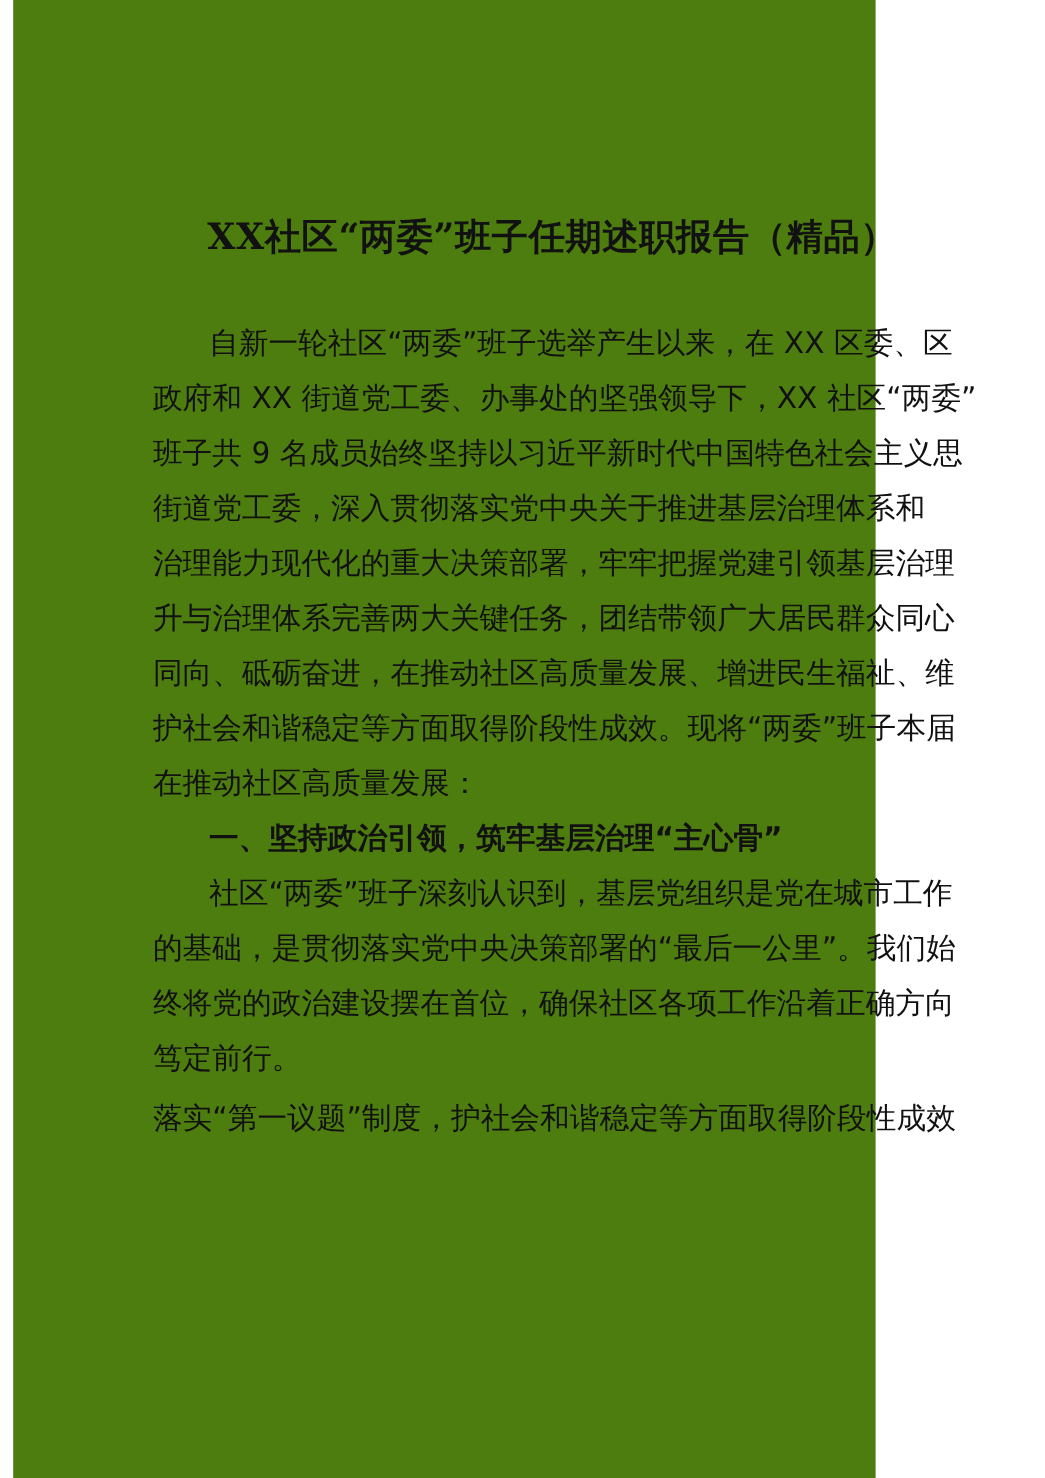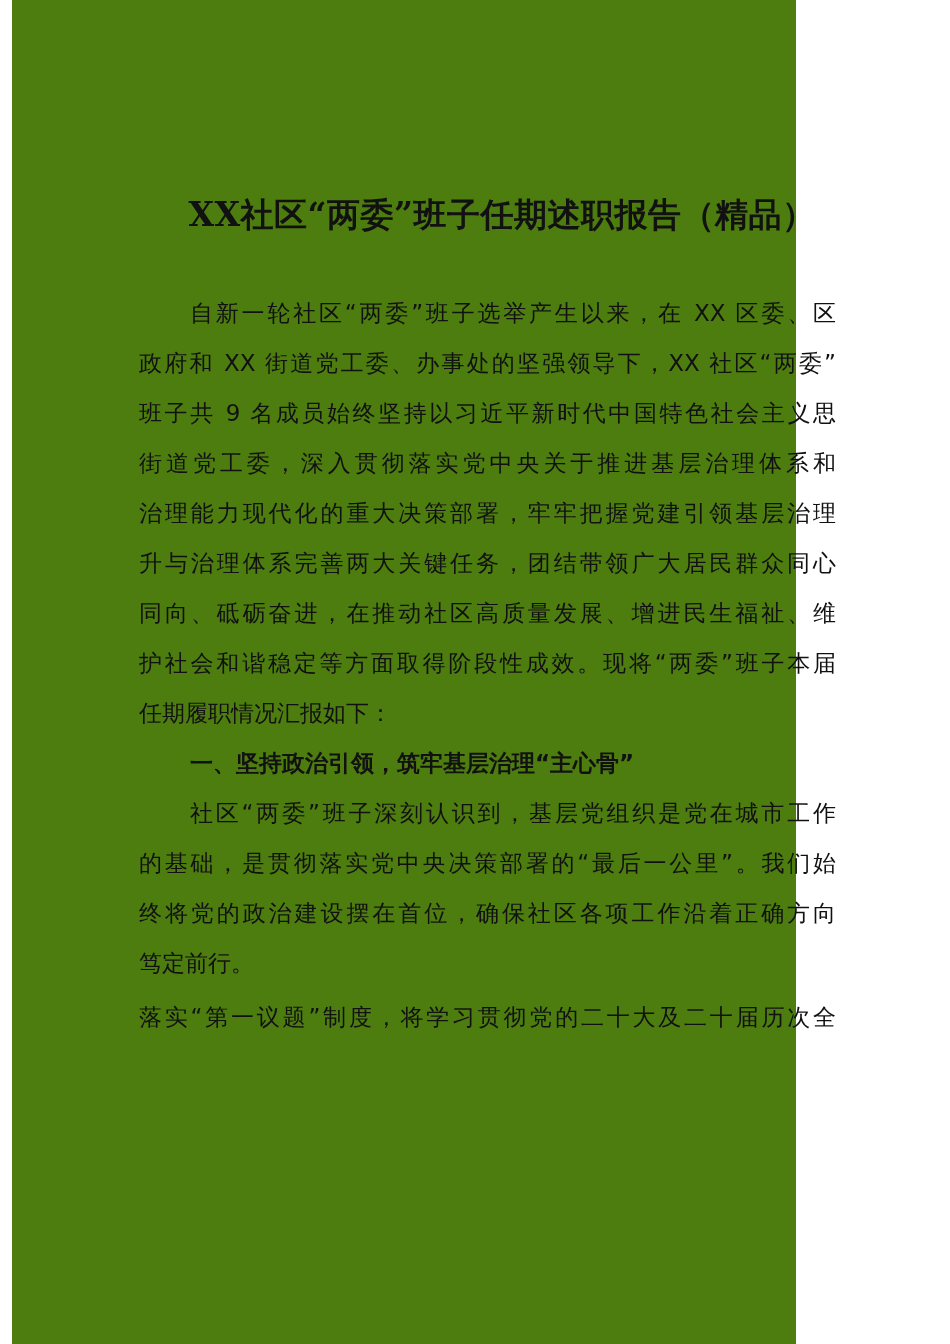--- a/index.html
+++ b/index.html
@@ -39,21 +39,21 @@
     .body-text {
       position: absolute;
       left: 127px;
       top: 288px;
       width: 697px;
     }
     .line {
       display: block;
       height: 50px;
       line-height: 50px;
-      font-size: 23px;
+      font-size: 27px;
       white-space: nowrap;
       text-align: justify;
       text-align-last: justify;
     }
     .line.last {
       text-align-last: left;
     }
     .line.indent {
       padding-left: 51px;
     }
@@ -76,32 +76,32 @@
 
     <div>
       <span class="line indent">自新一轮社区“两委”班子选举产生以来，在 XX 区委、区</span>
       <span class="line">政府和 XX 街道党工委、办事处的坚强领导下，XX 社区“两委”</span>
       <span class="line">班子共 9 名成员始终坚持以习近平新时代中国特色社会主义思</span>
       <span class="line">街道党工委，深入贯彻落实党中央关于推进基层治理体系和</span>
       <span class="line">治理能力现代化的重大决策部署，牢牢把握党建引领基层治理</span>
       <span class="line">升与治理体系完善两大关键任务，团结带领广大居民群众同心</span>
       <span class="line">同向、砥砺奋进，在推动社区高质量发展、增进民生福祉、维</span>
       <span class="line">护社会和谐稳定等方面取得阶段性成效。现将“两委”班子本届</span>
-      <span class="line last">任期履职情况汇报如下：</span>
+      <span class="line last">在推动社区高质量发展：</span>
     </div>
 
     <div>
       <span class="line indent heading">一、坚持政治引领，筑牢基层治理“主心骨”</span>
     </div>
 
     <div>
       <span class="line indent">社区“两委”班子深刻认识到，基层党组织是党在城市工作</span>
       <span class="line">的基础，是贯彻落实党中央决策部署的“最后一公里”。我们始</span>
       <span class="line">终将党的政治建设摆在首位，确保社区各项工作沿着正确方向</span>
       <span class="line last">笃定前行。</span>
     </div>
 
     <div style="margin-top:4px;">
-      <span class="line">落实“第一议题”制度，将学习贯彻党的二十大及二十届历次全</span>
+      <span class="line">落实“第一议题”制度，护社会和谐稳定等方面取得阶段性成效</span>
     </div>
 
   </div>
 </div>
 
 </body></html>

